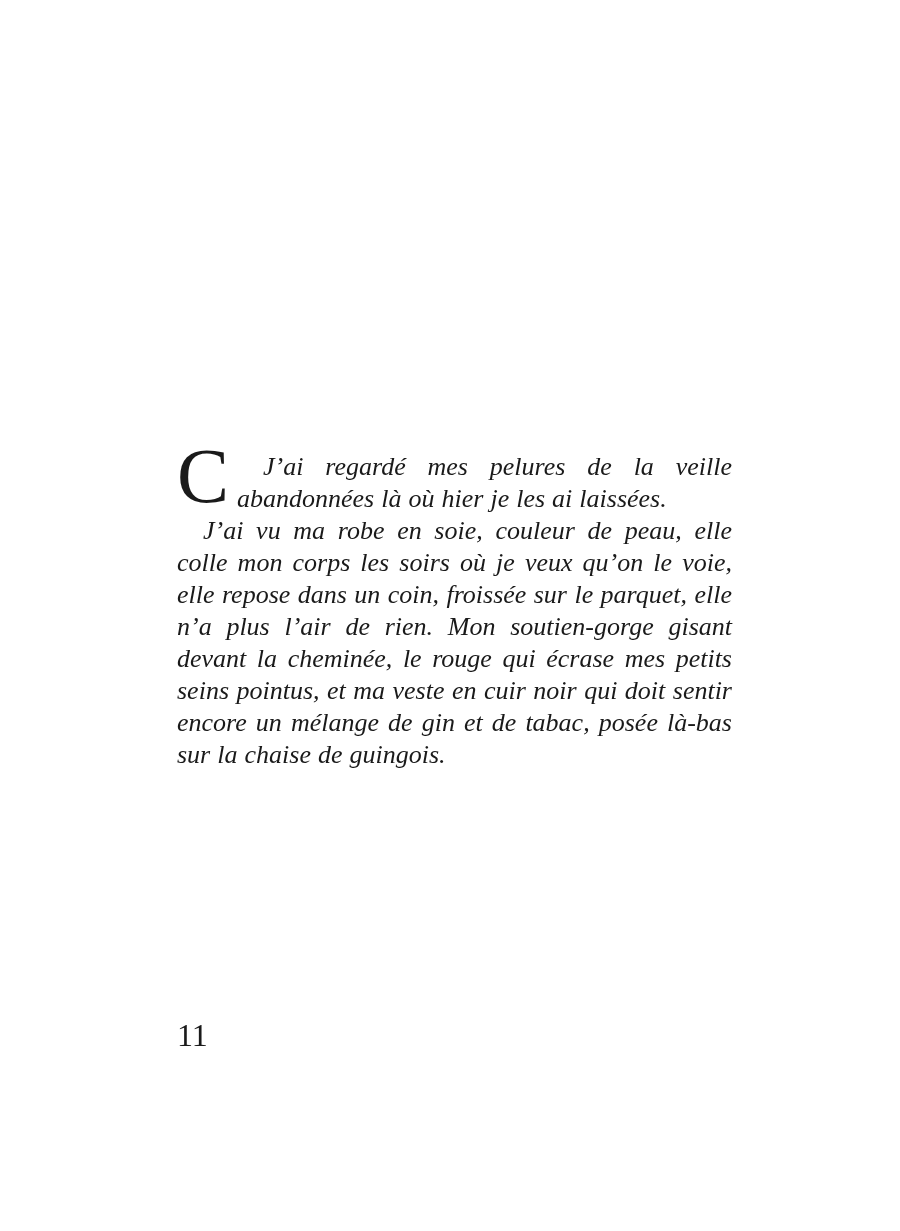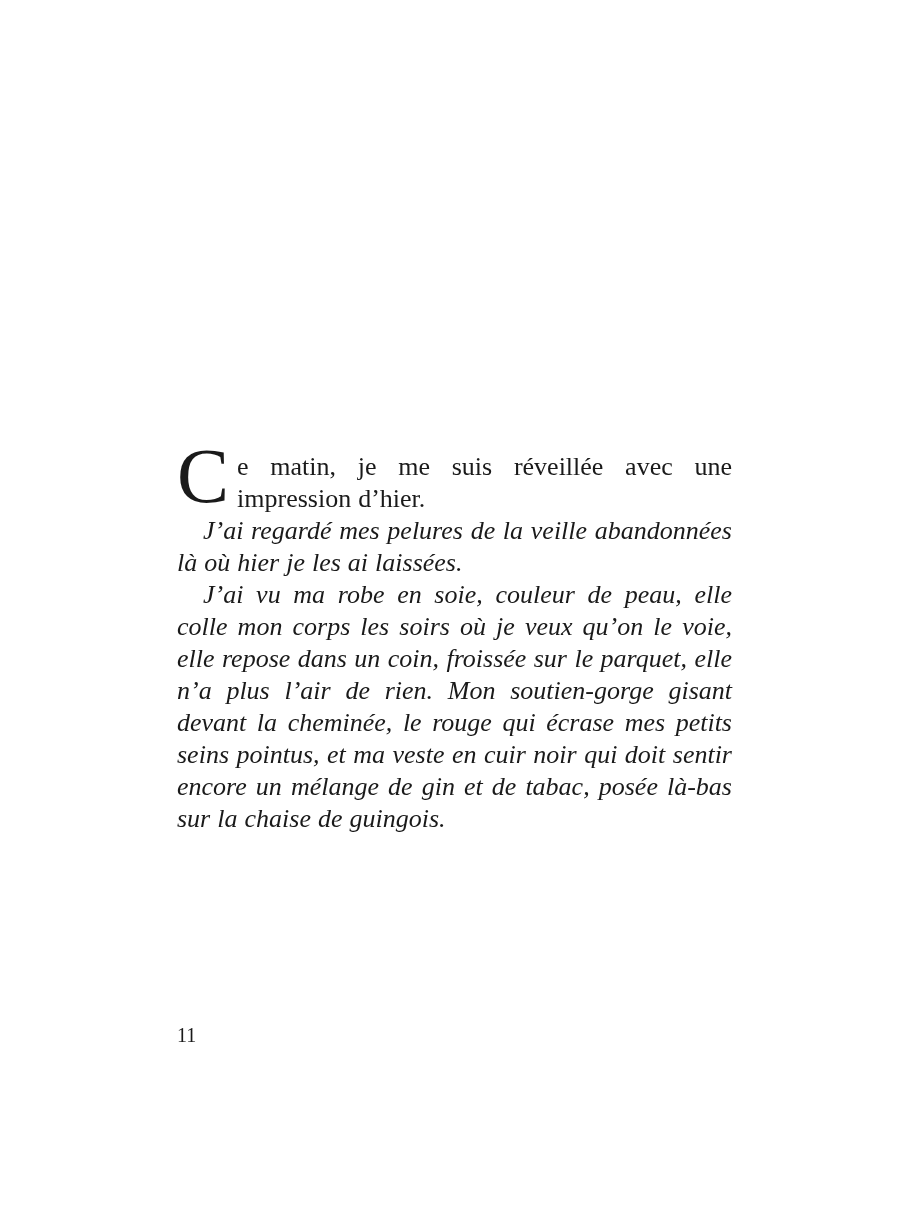--- a/index.html
+++ b/index.html
@@ -47,28 +47,28 @@
     line-height: 52px;
     height: 52px;
     padding-right: 8px;
     position: relative;
     top: -1px;
   }
   .page-number {
     position: absolute;
     left: 177px;
     top: 1021px;
-    font-size: 20px;
+    font-size: 32px;
     line-height: 28px;
     color: #1a1a1a;
   }
 </style>
 </head>
 <body>
 
 <div class="page">
   <div class="text-block">
-    <p class="para"><span class="drop-cap">C</span><span>e matin, je me suis réveillée avec une impression d’hier.</span></p>
+    <p class="para"><span class="drop-cap">C</span></p>
     <p class="para indent">J’ai regardé mes pelures de la veille abandonnées là où hier je les ai laissées.</p>
     <p class="para indent">J’ai vu ma robe en soie, couleur de peau, elle colle mon corps les soirs où je veux qu’on le voie, elle repose dans un coin, froissée sur le parquet, elle n’a plus l’air de rien. Mon soutien-gorge gisant devant la cheminée, le rouge qui écrase mes petits seins pointus, et ma veste en cuir noir qui doit sentir encore un mélange de gin et de tabac, posée là-bas sur la chaise de guingois.</p>
   </div>
   <div class="page-number">11</div>
 </div>
 
 </body></html>

